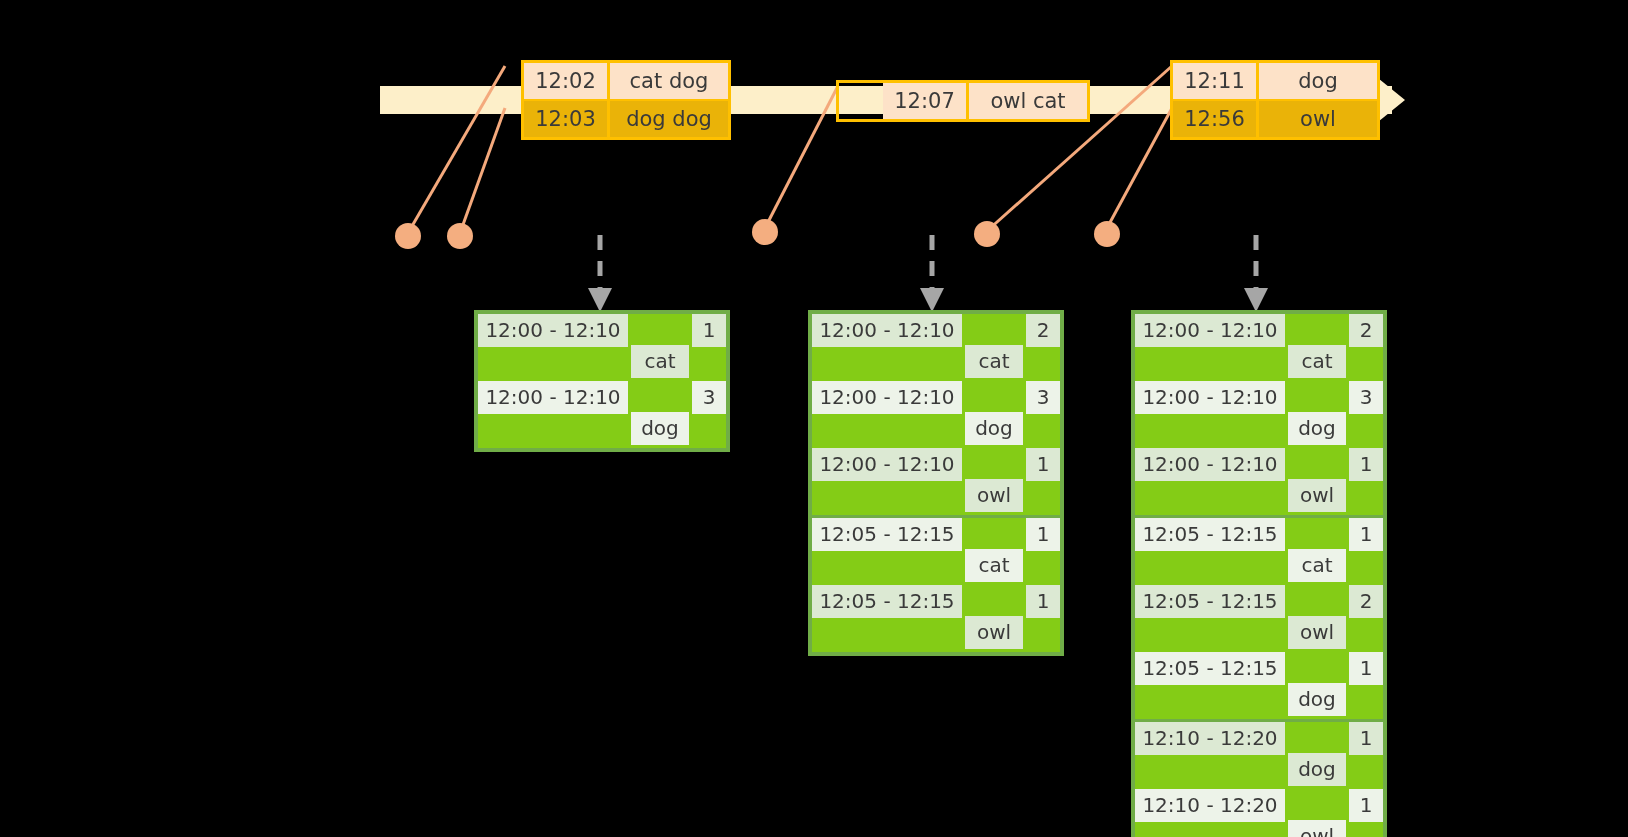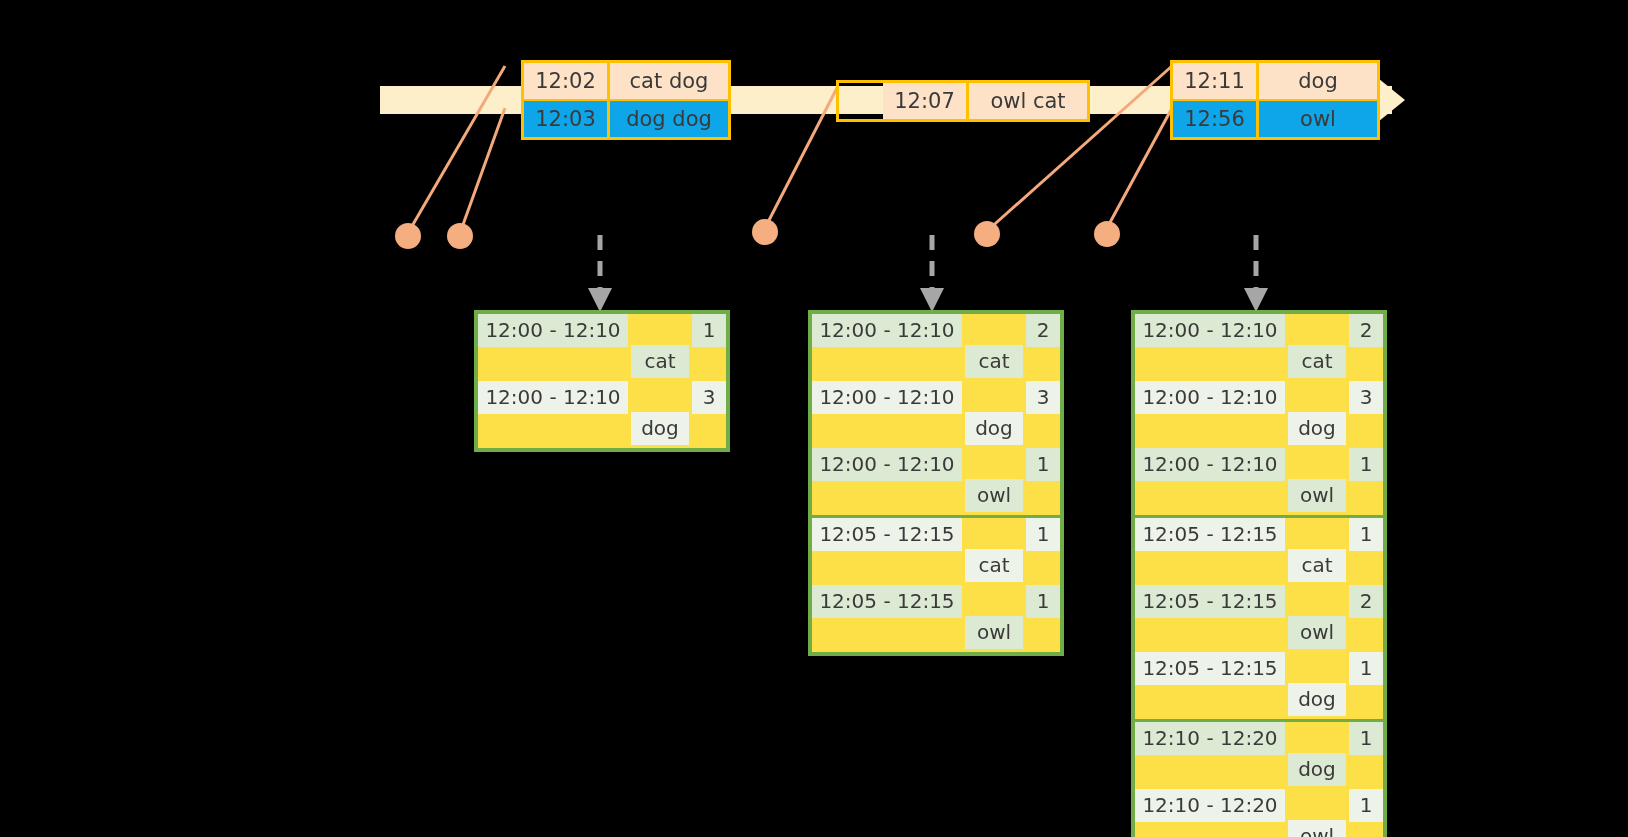--- a/index.html
+++ b/index.html
@@ -19,24 +19,24 @@
     box-sizing:border-box;width:86px;text-align:center;
     font-size:21px;line-height:36px;height:36px;
     border-right:3px solid #FFC000;
   }
   .evt-words{
     box-sizing:border-box;text-align:center;
     font-size:21px;line-height:36px;height:36px;padding:0 14px;
     min-width:118px;
   }
   .shade-dark{background:#FDE2C8;}
-  .shade-light{background:#0ea5e9;}
+  .shade-light{background:#eab308;}
 
   
-  .tbl{position:absolute;border:4px solid #70AD47;box-sizing:border-box;background:#fde047;}
+  .tbl{position:absolute;border:4px solid #70AD47;box-sizing:border-box;background:#84cc16;}
   .trow{display:flex;}
   .tcell{
     box-sizing:border-box;font-size:20px;height:33px;line-height:33px;
     text-align:center;margin:0;
   }
   .c-win{width:150px;}
   .c-word{width:58px;margin-top:31px;}
   .c-cnt{width:34px;}
   .g-dark{background:#DCE9D3;}
   .g-light{background:#EDF3E9;}

